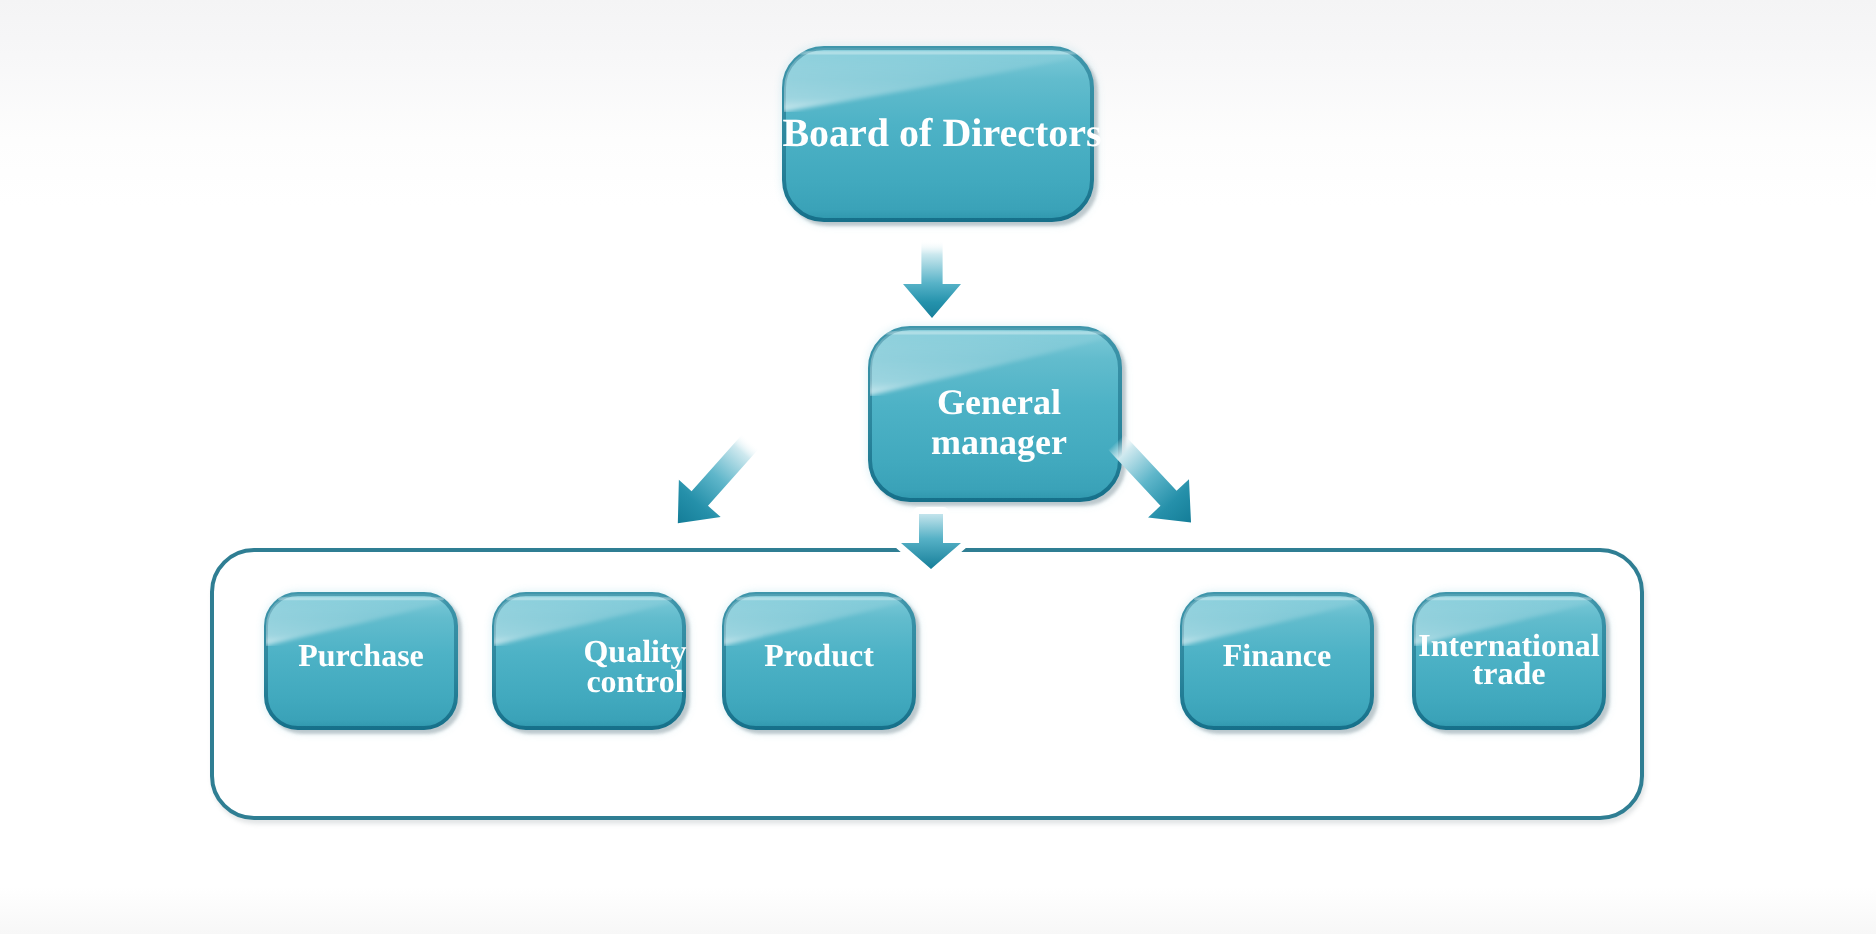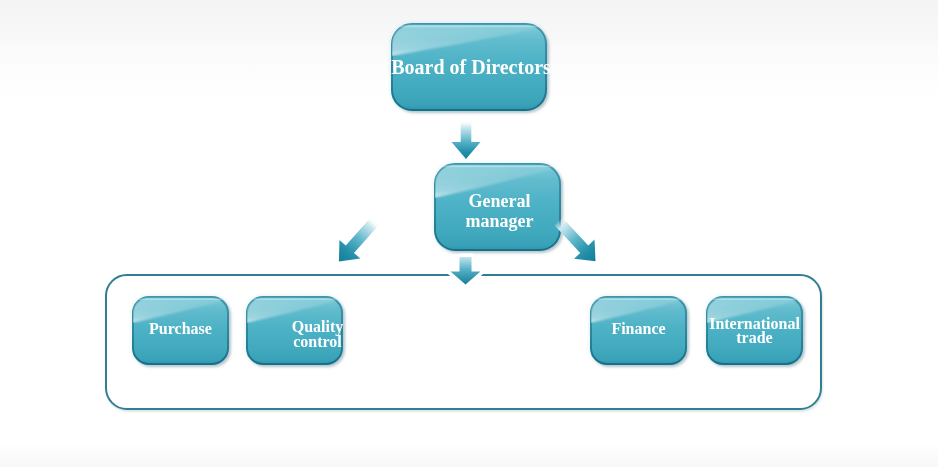--- a/index.html
+++ b/index.html
@@ -162,20 +162,35 @@
           </clipPath>
         </defs>
       <rect x="1" y="1" width="95" height="67" rx="16" fill="url(#gBase)" stroke="url(#gBorder)" stroke-width="2"></rect>
       <g clip-path="url(#clipD1)">
           <path d="M 0 27 Q 48.5 16 97 3.5 L 97 0 L 0 0 Z" fill="url(#gGloss)" filter="url(#fGlossBlur)" mask="url(#mGlossFade)"></path>
         </g>
       <rect x="7" y="2.6" width="83" height="1.5" rx="0.75" fill="#ffffff" opacity="0.3"></rect>
     </svg>
     <div class="label">Quality control</div>
   </div>
+  <div class="node node-dept node-d2">
+    <svg class="face" viewBox="0 0 97 69">
+      <defs>
+          <clipPath id="clipD2">
+            <rect x="1" y="1" width="95" height="67" rx="16"></rect>
+          </clipPath>
+        </defs>
+      <rect x="1" y="1" width="95" height="67" rx="16" fill="url(#gBase)" stroke="url(#gBorder)" stroke-width="2"></rect>
+      <g clip-path="url(#clipD2)">
+          <path d="M 0 27 Q 48.5 16 97 3.5 L 97 0 L 0 0 Z" fill="url(#gGloss)" filter="url(#fGlossBlur)" mask="url(#mGlossFade)"></path>
+        </g>
+      <rect x="7" y="2.6" width="83" height="1.5" rx="0.75" fill="#ffffff" opacity="0.3"></rect>
+    </svg>
+    <div class="label">Product</div>
+  </div>
   <div class="node node-dept node-d4">
     <svg class="face" viewBox="0 0 97 69">
       <defs>
           <clipPath id="clipD4">
             <rect x="1" y="1" width="95" height="67" rx="16"></rect>
           </clipPath>
         </defs>
       <rect x="1" y="1" width="95" height="67" rx="16" fill="url(#gBase)" stroke="url(#gBorder)" stroke-width="2"></rect>
       <g clip-path="url(#clipD4)">
           <path d="M 0 27 Q 48.5 16 97 3.5 L 97 0 L 0 0 Z" fill="url(#gGloss)" filter="url(#fGlossBlur)" mask="url(#mGlossFade)"></path>

